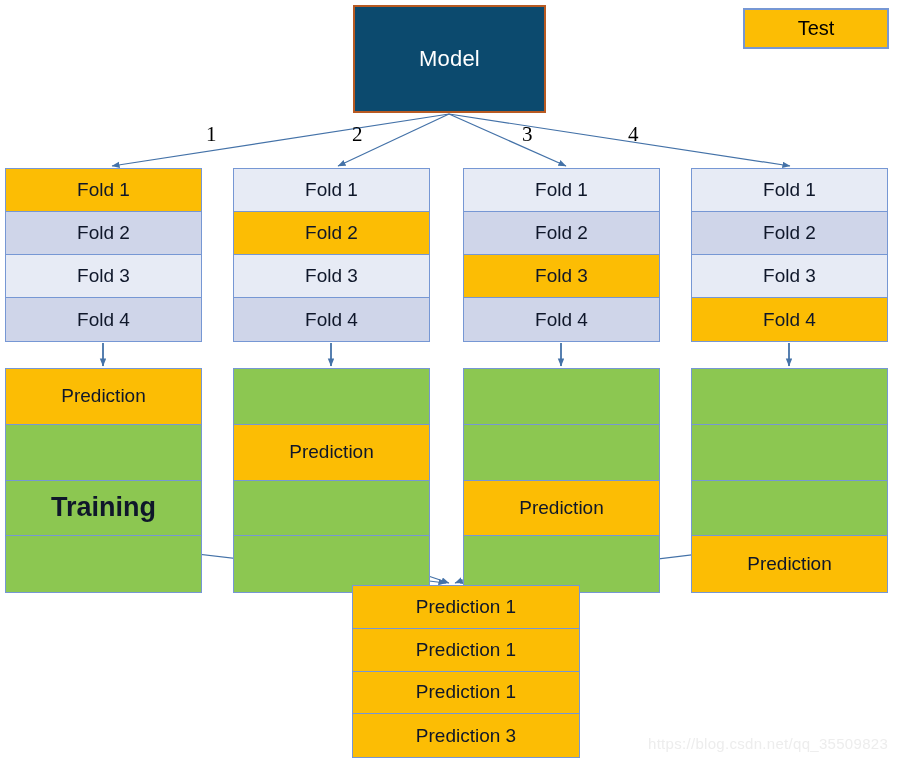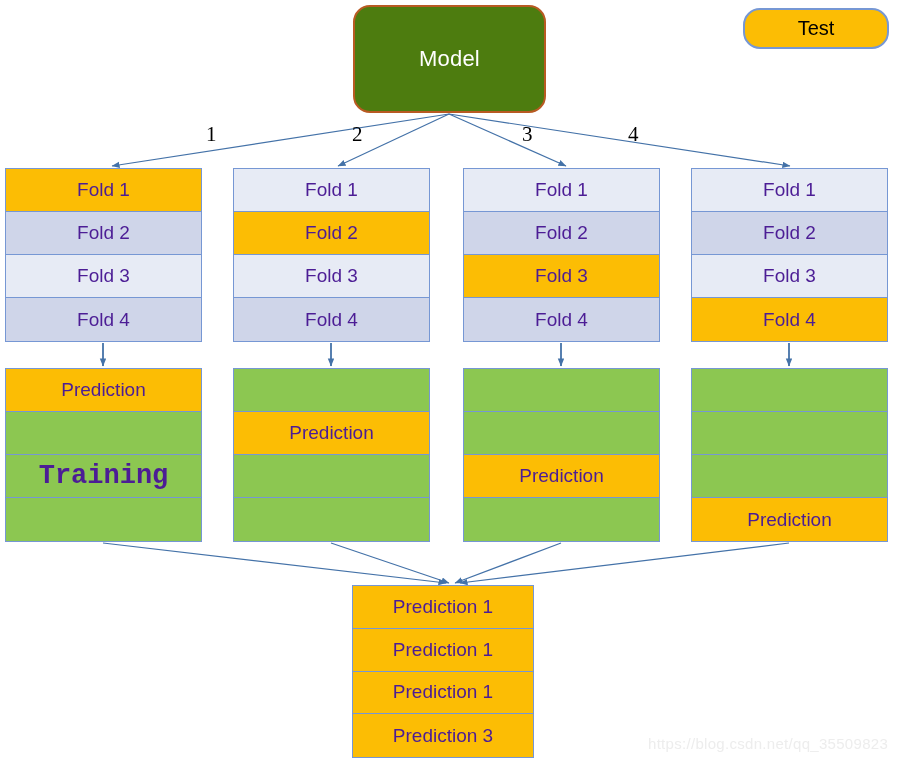--- a/index.html
+++ b/index.html
@@ -29,30 +29,29 @@
     pointer-events: none;
   }
 
   .box {
     position: absolute;
     box-sizing: border-box;
     display: flex;
     align-items: center;
     justify-content: center;
     text-align: center;
-    border-radius: 17px;
   }
 
   
   .model-box {
     left: 353px;
     top: 5px;
     width: 193px;
     height: 108px;
-    background: #4d7c0f;
+    background: #0c4a6e;
     border: 2px solid #B85A22;
     color: #ffffff;
     font-size: 22px;
     letter-spacing: 0.2px;
   }
 
   
   .test-box {
     left: 743px;
     top: 8px;
@@ -69,48 +68,48 @@
     position: absolute;
     box-sizing: border-box;
   }
   .fold-stack {
     top: 168px;
     height: 174px;
     border: 1.5px solid #7697D4;
   }
   .green-stack {
     top: 368px;
-    height: 174px;
+    height: 225px;
     border: 1.5px solid #7697D4;
   }
   .final-stack {
     left: 352px;
     top: 585px;
-    width: 182px;
+    width: 228px;
     height: 173px;
     border: 1.5px solid #7697D4;
   }
 
   .cell {
     box-sizing: border-box;
     height: 25%;
     display: flex;
     align-items: center;
     justify-content: center;
     font-size: 19px;
-    color: #4c1d95;
+    color: #0f172a;
     border-bottom: 1.2px solid #7697D4;
     position: relative;
   }
   .cell:last-child { border-bottom: none; }
 
   .cell.shade-a { background: #CFD5E9; }
   .cell.shade-b { background: #E7EBF5; }
   .cell.highlight { background: #FCBD04; }
-  .cell.green { background: #8CC751; font-family: Liberation Mono, monospace; }
+  .cell.green { background: #8CC751; }
   .cell.amber { background: #FCBD04; }
 
   .cell.training-label {
     font-size: 27px;
     font-weight: bold;
   }
 
   
   .col-1 { left: 5px;   width: 197px; }
   .col-2 { left: 233px; width: 197px; }

